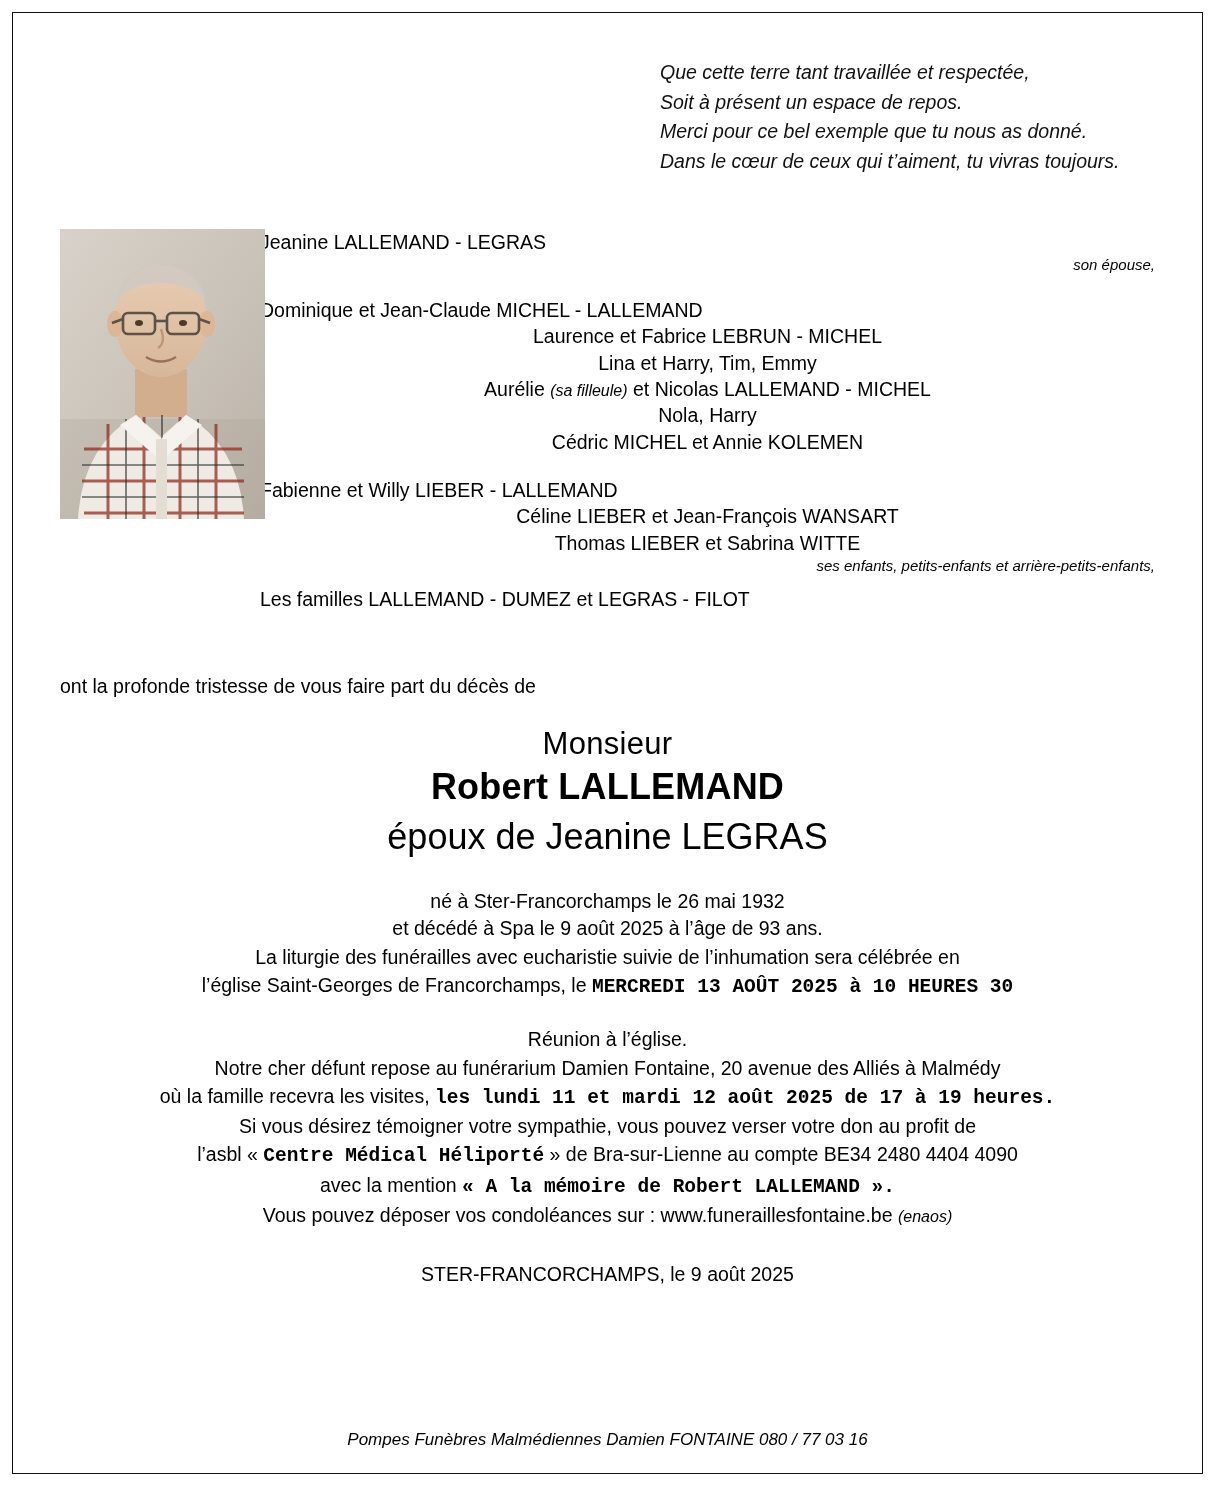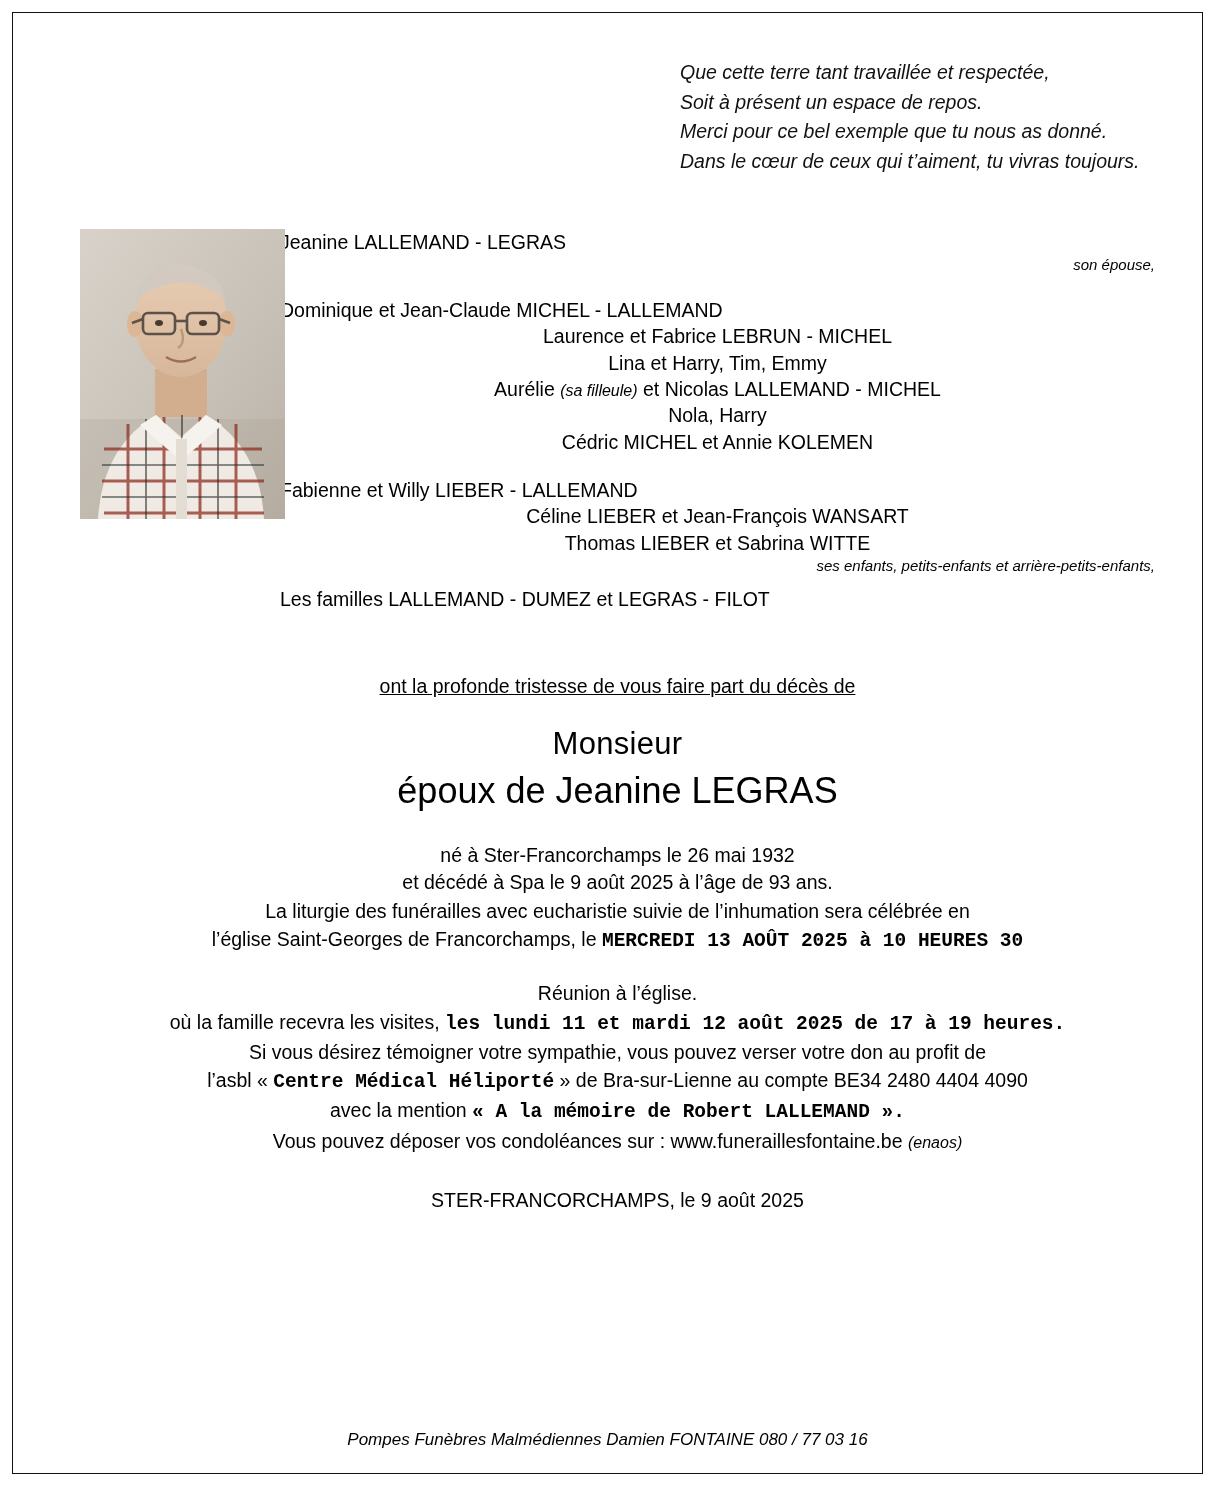--- a/index.html
+++ b/index.html
@@ -25,21 +25,21 @@
     left: 12px;
     top: 12px;
     right: 12px;
     bottom: 12px;
     border: 1px solid #111111;
     box-sizing: border-box;
     pointer-events: none;
   }
   .content {
     position: relative;
-    padding: 40px 60px 30px 80px;
+    padding: 40px 60px 30px 60px;
     box-sizing: border-box;
     height: 100%;
   }
 
   
   .poem {
     margin-left: 600px;
     font-style: italic;
     font-size: 19.5px;
     line-height: 1.52;
@@ -71,24 +71,23 @@
     line-height: 1.35;
   }
   .f-left { text-align: left; }
   .f-center { text-align: center; }
   .f-right { text-align: right; font-style: italic; font-size: 15px; }
   .gap-sm { height: 22px; }
   .gap-xs { height: 10px; }
   .small-ital { font-style: italic; font-size: 16px; }
 
   .announce {
-    text-align: center;
+    text-align: left;
     font-size: 19.5px;
     margin-top: 26px;
-    text-decoration: underline;
   }
 
   .name-block {
     text-align: center;
     margin-top: 28px;
   }
   .monsieur {
     font-size: 31px;
     letter-spacing: 0.3px;
   }
@@ -238,36 +237,38 @@
         <div class="gap-xs"></div>
 
         <div class="f-left">Les familles LALLEMAND - DUMEZ et LEGRAS - FILOT</div>
       </div>
     </div>
 
     <div class="announce">ont la profonde tristesse de vous faire part du décès de</div>
 
     <div class="name-block">
       <div class="monsieur">Monsieur</div>
+      <div class="fullname">Robert LALLEMAND</div>
       <div class="spouse">époux de Jeanine LEGRAS</div>
     </div>
 
     <div class="birth">
       <div>né à Ster-Francorchamps le 26 mai 1932</div>
       <div>et décédé à Spa le 9 août 2025 à l’âge de 93 ans.</div>
     </div>
 
     <div class="para">
       <div>La liturgie des funérailles avec eucharistie suivie de l’inhumation sera célébrée en</div>
       <div><span>l’église Saint-Georges de Francorchamps, le </span><b>MERCREDI 13 AOÛT 2025 à 10 HEURES 30</b></div>
     </div>
 
     <div class="para tight">Réunion à l’église.</div>
 
     <div class="para">
+      <div>Notre cher défunt repose au funérarium Damien Fontaine, 20 avenue des Alliés à Malmédy</div>
       <div><span>où la famille recevra les visites, </span><b>les lundi 11 et mardi 12 août 2025 de 17 à 19 heures.</b></div>
     </div>
 
     <div class="para">
       <div>Si vous désirez témoigner votre sympathie, vous pouvez verser votre don au profit de</div>
       <div><span>l’asbl « </span><b>Centre Médical Héliporté</b><span> » de Bra-sur-Lienne au compte BE34 2480 4404 4090</span></div>
       <div><span>avec la mention </span><b>« A la mémoire de Robert LALLEMAND ».</b></div>
     </div>
 
     <div class="para"><span>Vous pouvez déposer vos condoléances sur : www.funeraillesfontaine.be </span><span class="tiny-ital">(enaos)</span></div>

